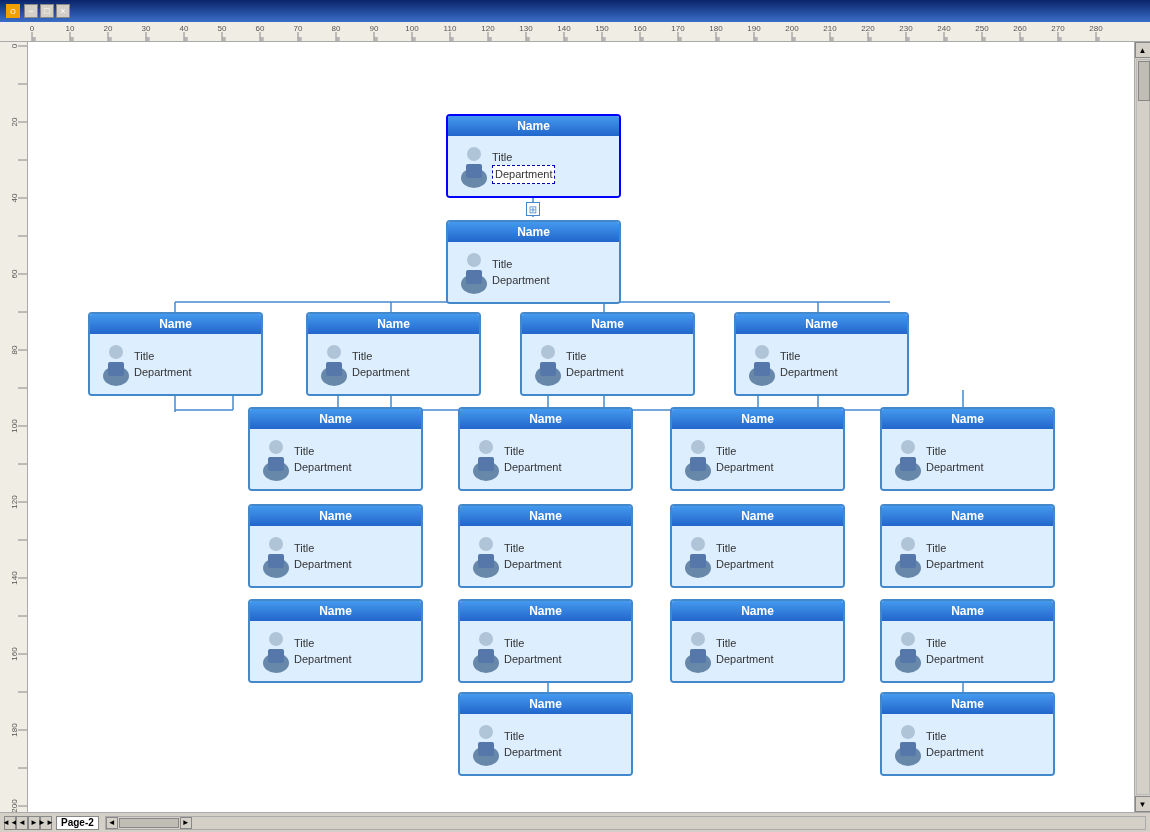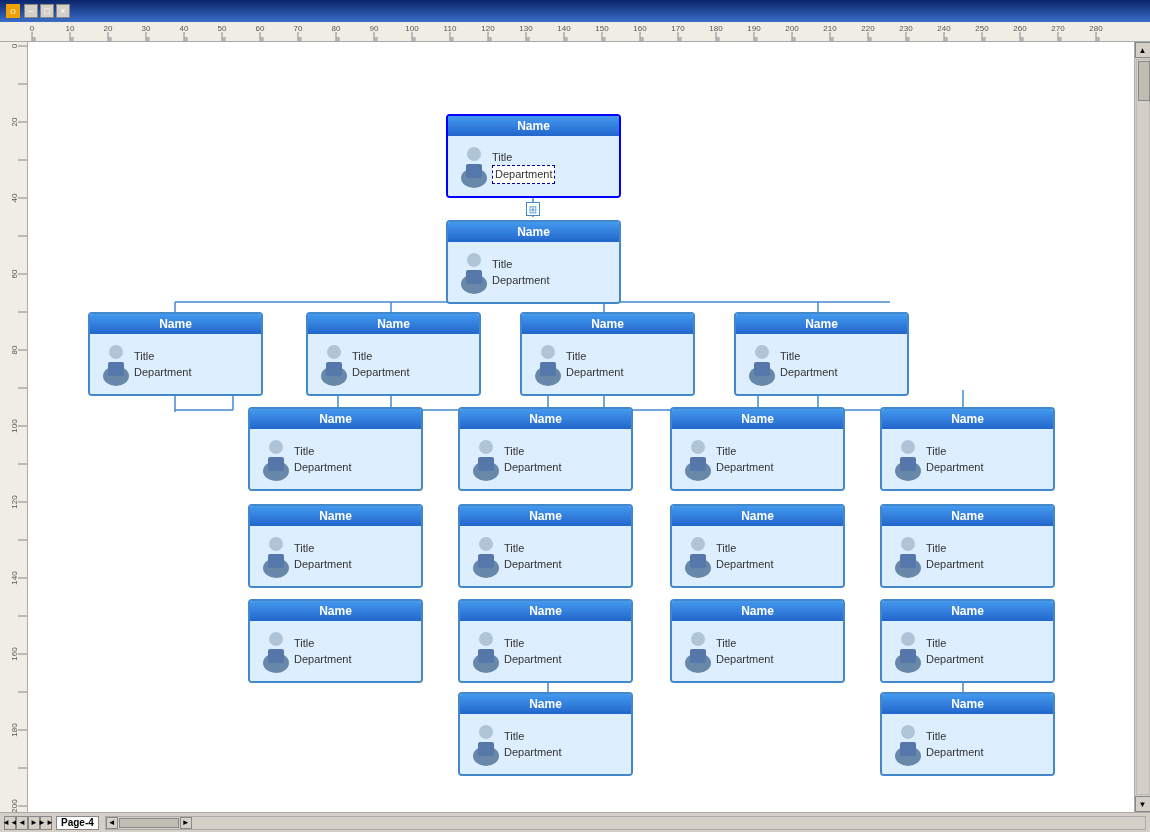--- a/index.html
+++ b/index.html
@@ -1029,19 +1029,19 @@
 
 </div>
 
 <div class="bottom-bar">
   <div class="nav-arrows">
     <div class="nav-arrow">◄◄</div>
     <div class="nav-arrow">◄</div>
     <div class="nav-arrow">►</div>
     <div class="nav-arrow">►►</div>
   </div>
-  <div class="tab-btn tab-active">Page-4</div>
+  <div class="tab-btn tab-active">Page-2</div>
   <div class="h-scroll" style="margin-left:4px;">
     <div class="h-scroll-btn">◄</div>
     <div class="h-scroll-thumb"></div>
     <div class="h-scroll-btn">►</div>
   </div>
 </div>
 
 </body></html>

